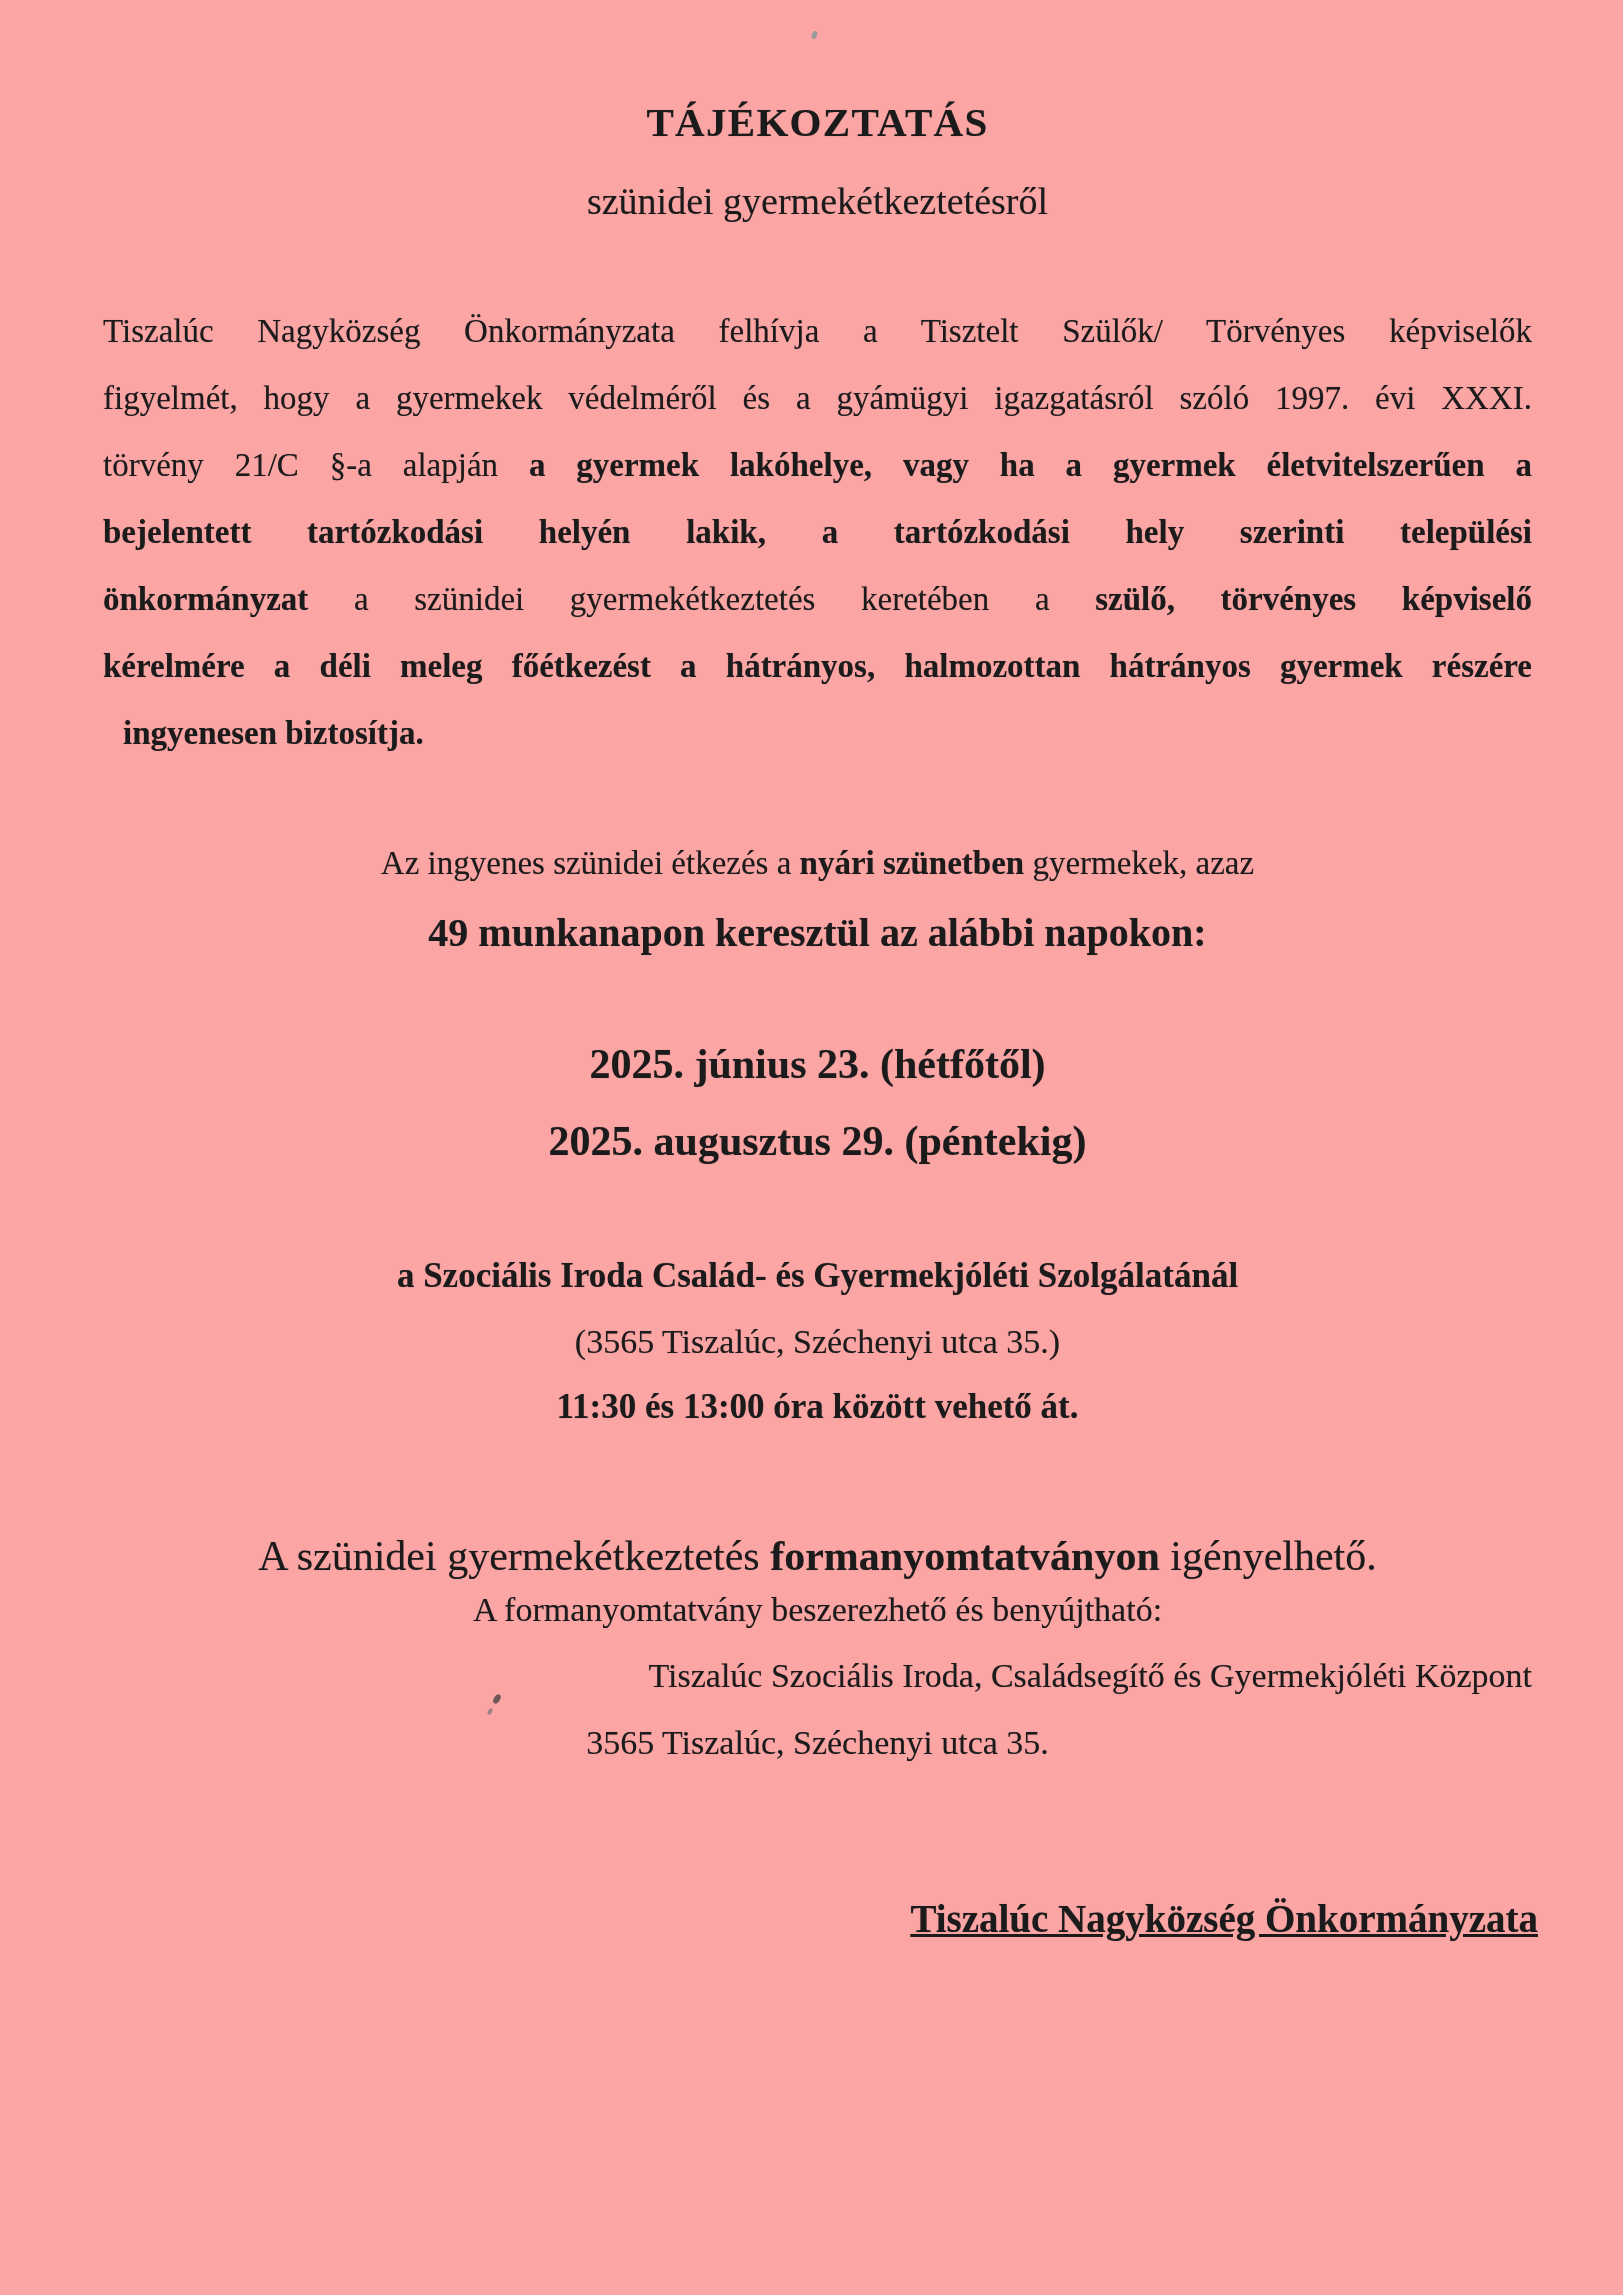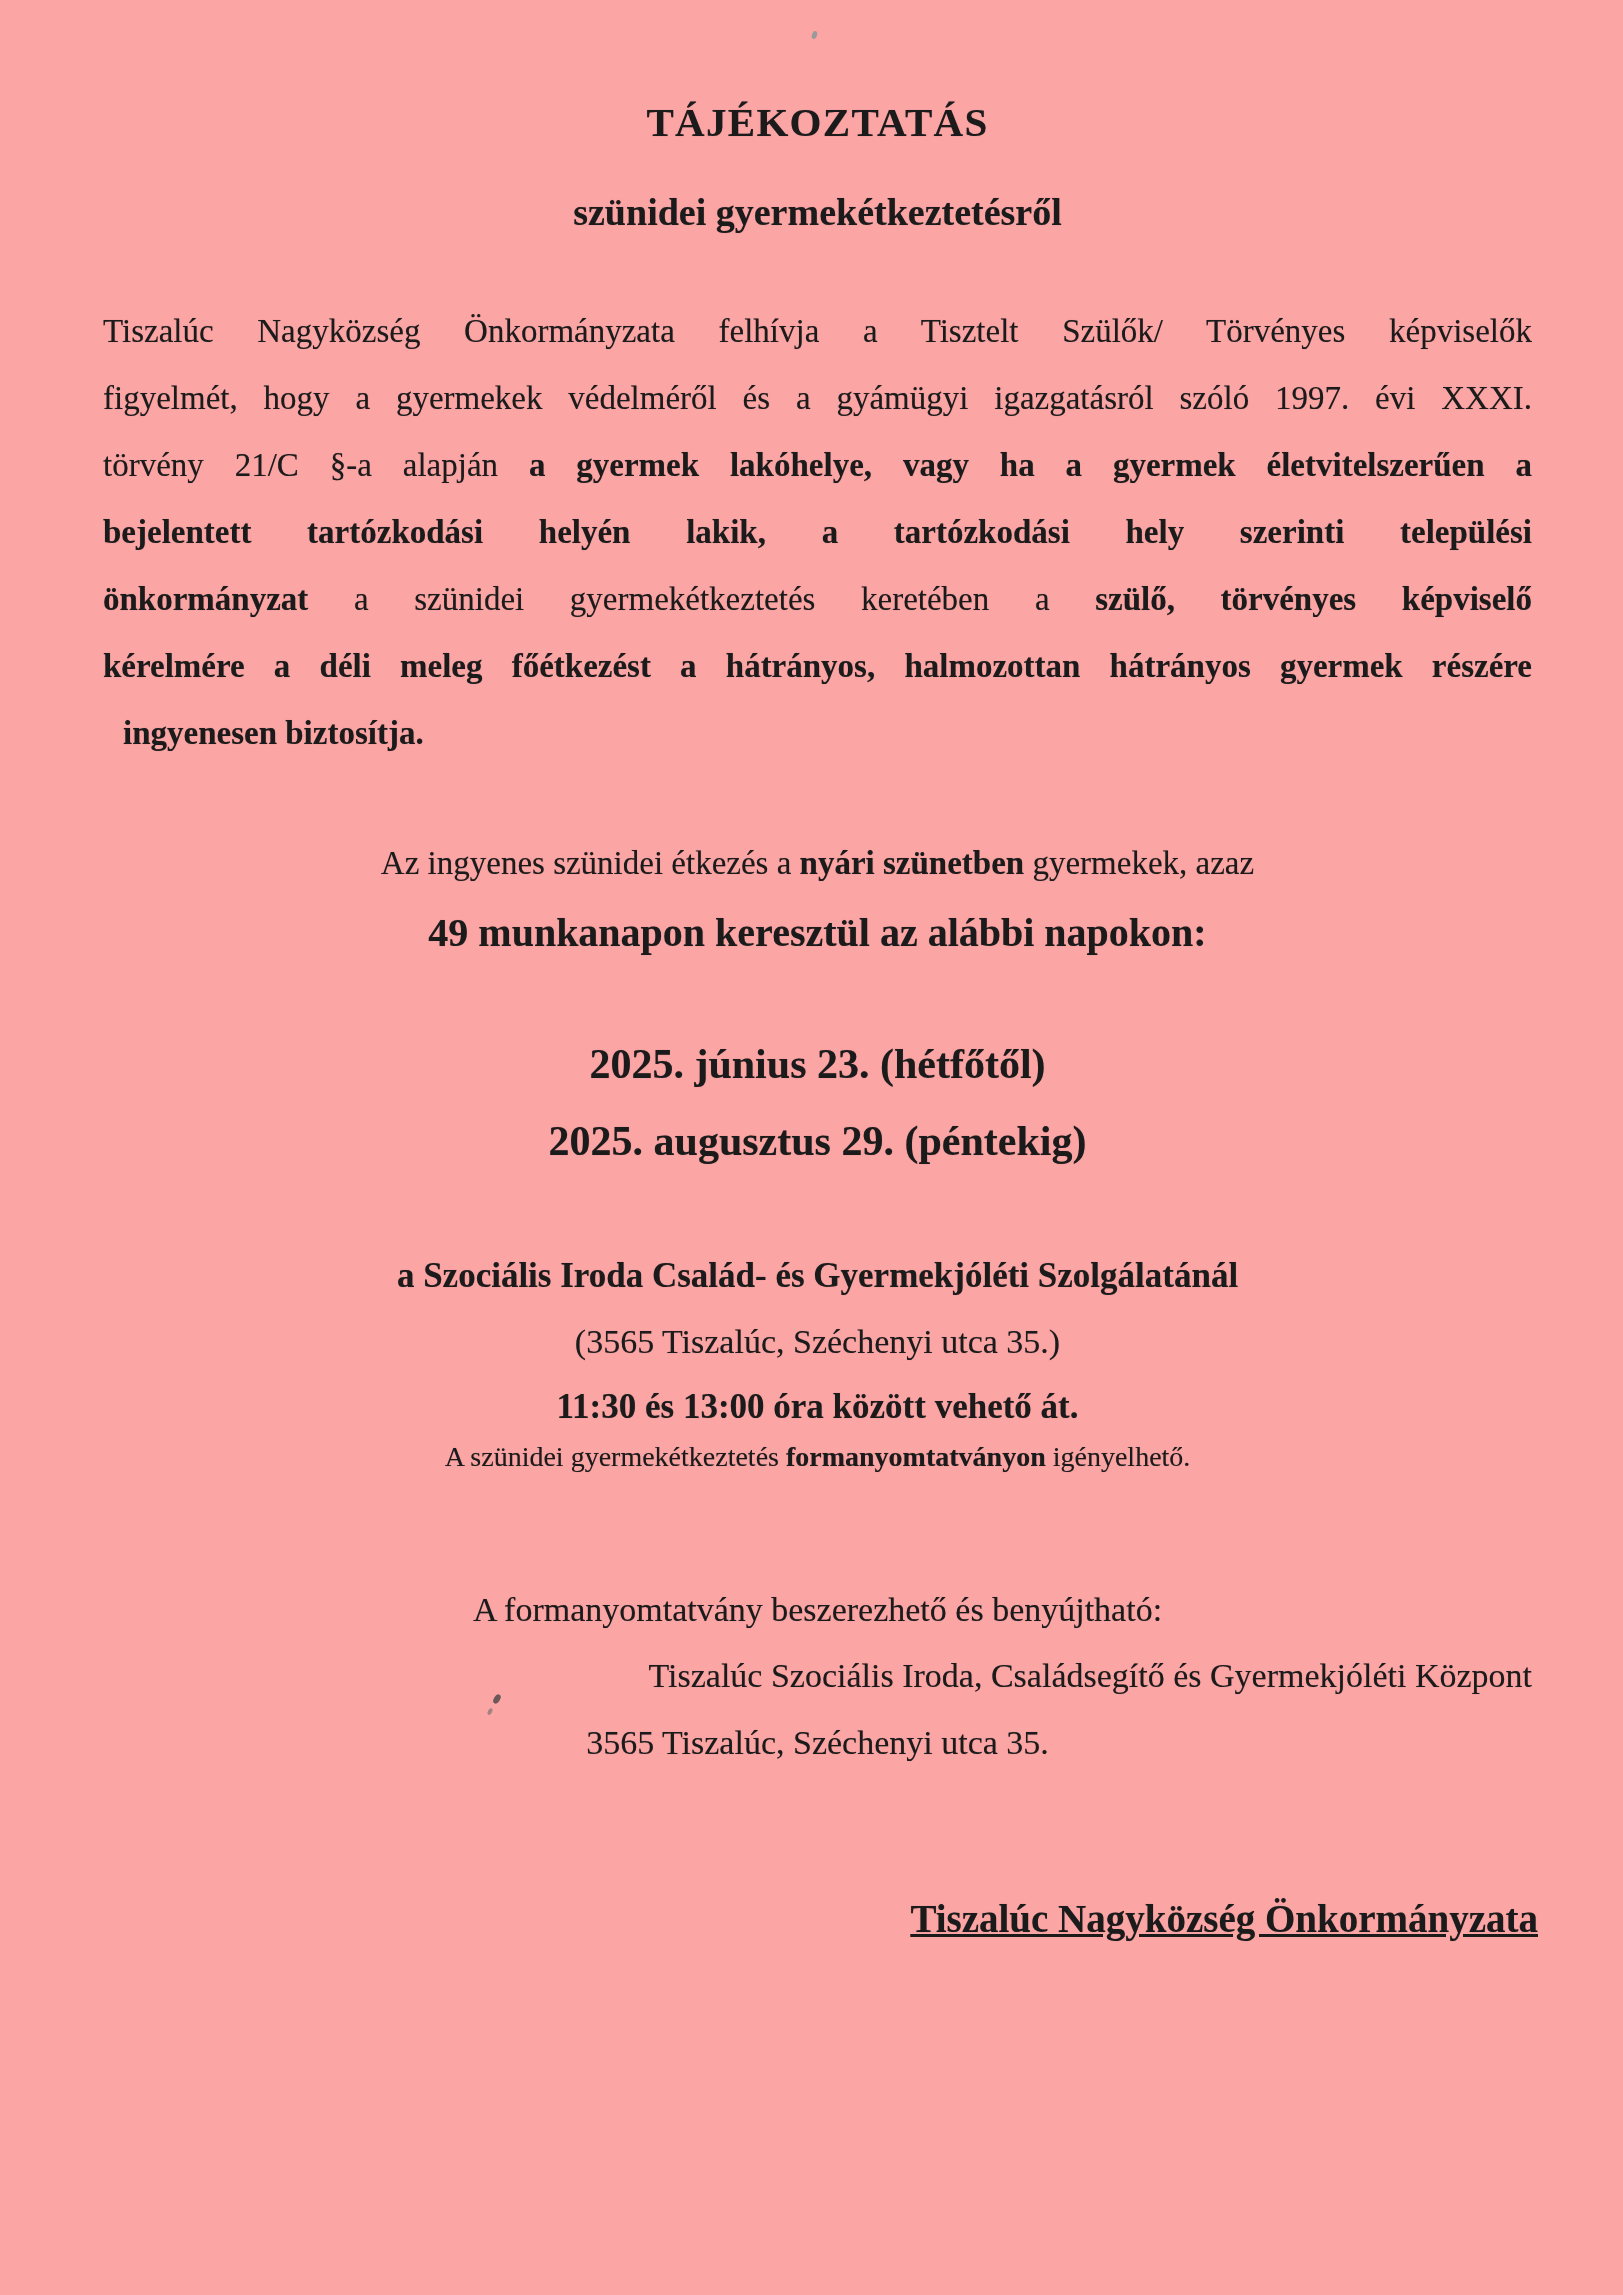--- a/index.html
+++ b/index.html
@@ -30,23 +30,22 @@
     font-size: 41px;
     line-height: 48px;
     font-weight: bold;
     letter-spacing: 1.3px;
     text-align: center;
   }
   .doc-subtitle {
     top: 178px;
     font-size: 38px;
     line-height: 46px;
-    font-weight: bold;
+    font-weight: normal;
     text-align: center;
-    margin-top: 11px;
   }
   .paragraph {
     top: 298px;
     font-size: 33px;
   }
   .para-line {
     height: 67px;
     line-height: 67px;
     text-align: justify;
     text-align-last: justify;
@@ -91,22 +90,22 @@
     font-size: 34px;
     line-height: 41px;
   }
   .pickup-time {
     top: 1386px;
     font-size: 35px;
     line-height: 42px;
     font-weight: bold;
   }
   .form-info {
-    top: 1436px;
-    font-size: 28px;
+    top: 1536px;
+    font-size: 42px;
     line-height: 41px;
   }
   .form-availability {
     top: 1589px;
     font-size: 34px;
     line-height: 41px;
   }
   .form-office {
     top: 1655px;
     font-size: 34px;

